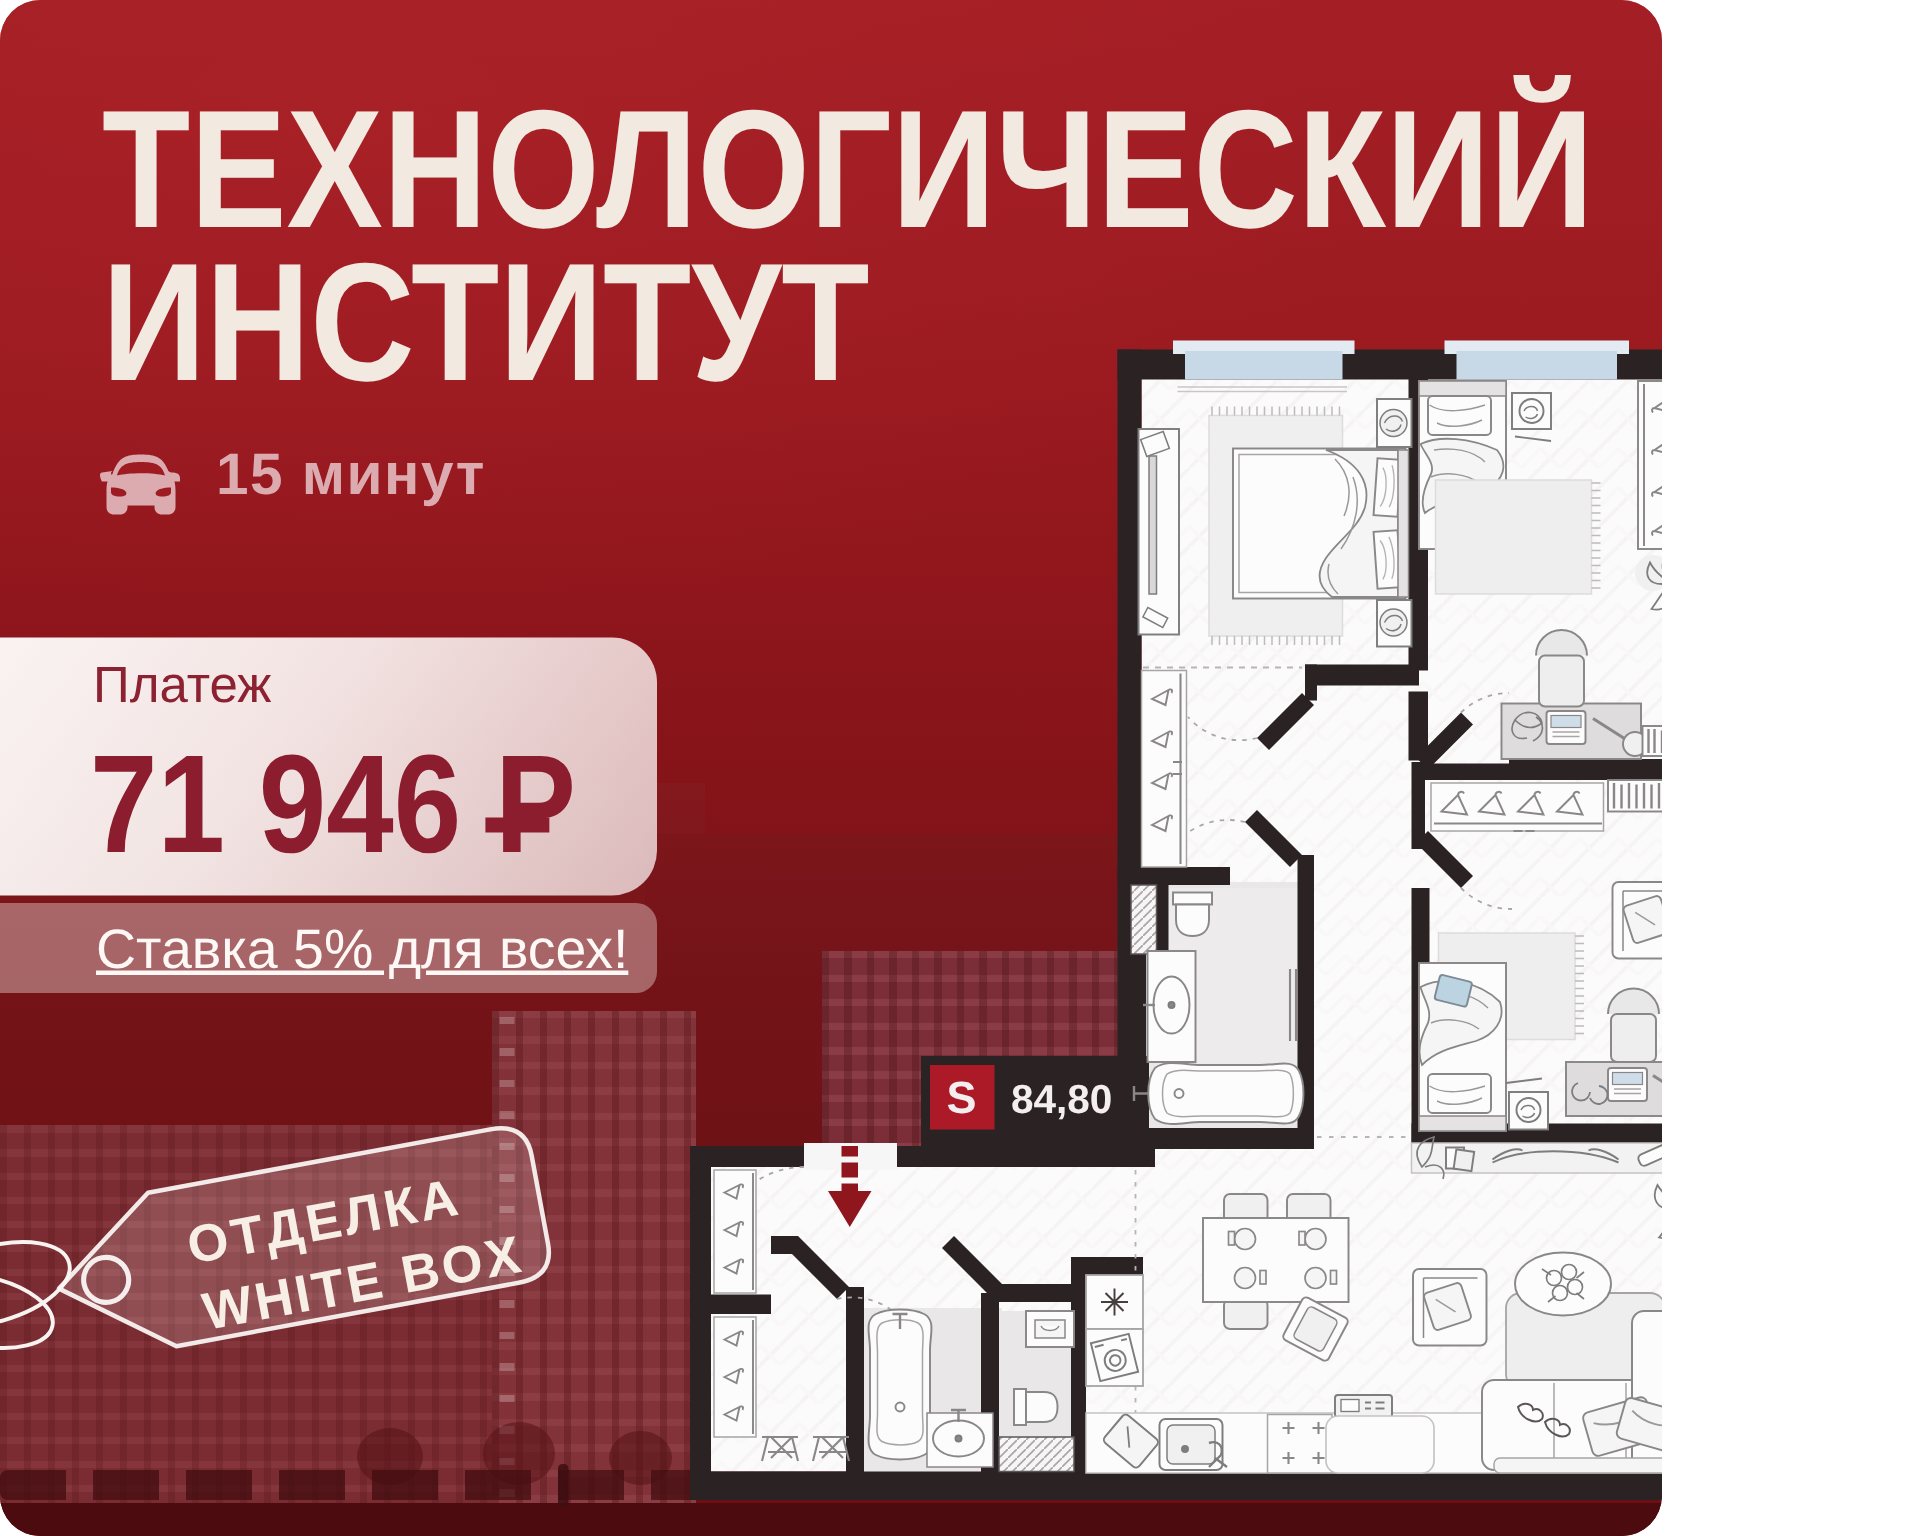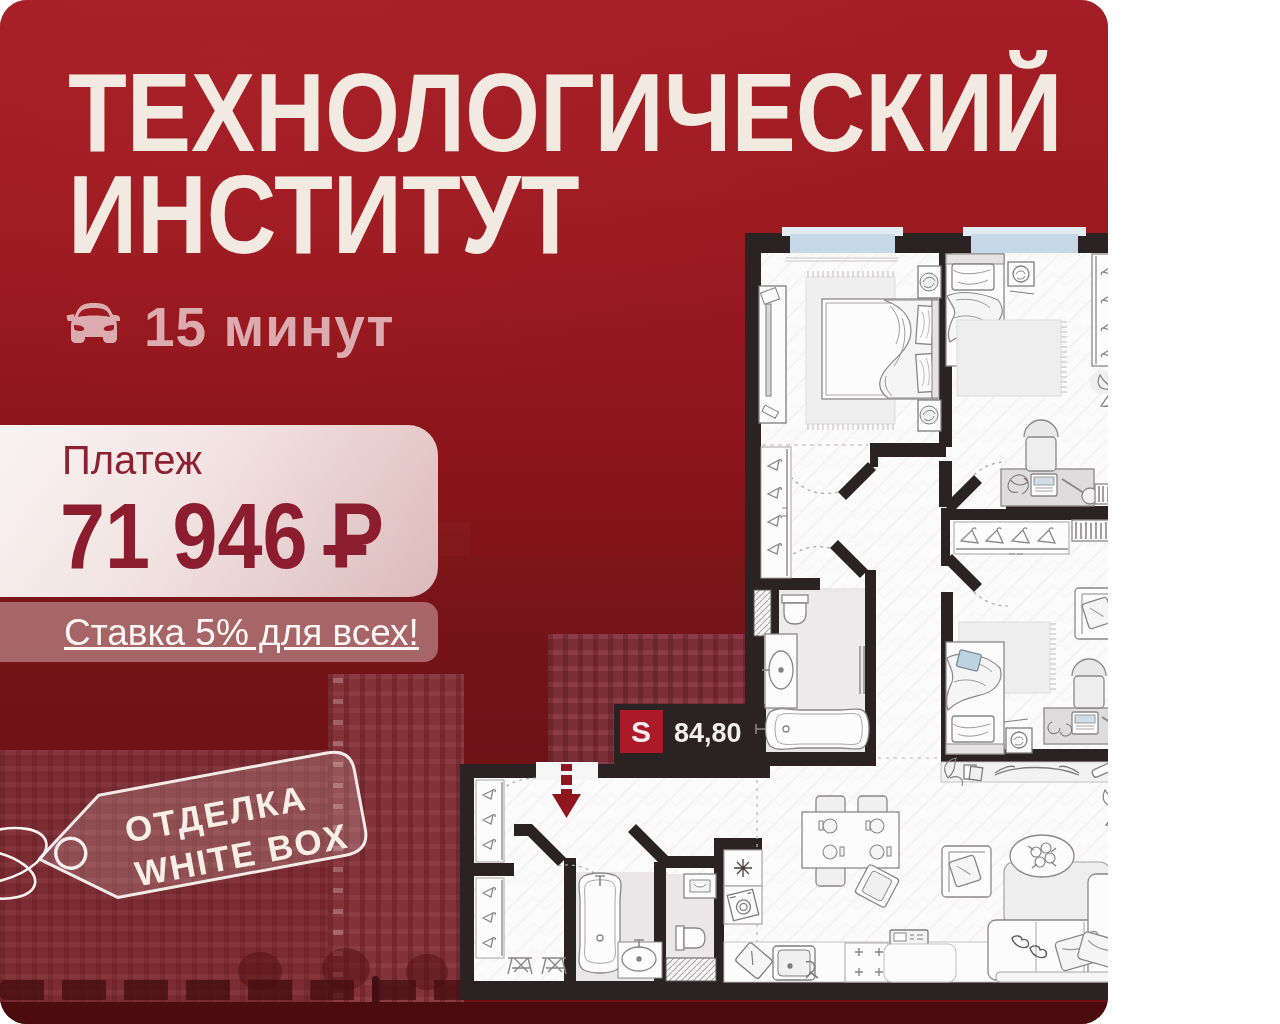--- a/index.html
+++ b/index.html
@@ -61,26 +61,26 @@
 <div class="abs" style="left:68px;top:62px;width:1200px;color:#f2e9e0;font-weight:bold;font-size:112px;line-height:102px;transform:scaleX(.86);transform-origin:left top;">ТЕХНОЛОГИЧЕСКИЙ<br>ИНСТИТУТ</div>
 
 <svg class="abs" style="left:66px;top:300px" width="56" height="46" viewBox="0 0 56 46">
   <path fill="#dcabaf" d="M10 14 C13 5 18 3 28 3 C38 3 43 5 46 14 L48 15 C52 15 54 16 54 19 L54 21 L47 21 L47 20 Z M8 15 L9 14 L2 15 C-1 15.5 2 21 2 21 L9 21 Z" transform="translate(0,0)"></path>
   <path fill="#dcabaf" d="M9 16 C12 7 17 5 28 5 C39 5 44 7 47 16 C50 18 51 22 51 27 L51 38 C51 41 49 43 46 43 L42 43 C39 43 37 41 37 38 L37 37 L19 37 L19 38 C19 41 17 43 14 43 L10 43 C7 43 5 41 5 38 L5 27 C5 22 6 18 9 16 Z"></path>
   <path fill="#9e1b21" d="M12 17 C14 10 18 8 28 8 C38 8 42 10 44 17 C40 16 34 15.5 28 15.5 C22 15.5 16 16 12 17 Z"></path>
   <path fill="#9e1b21" d="M8 25 C13 25 17 26 18 28 C19 30 17 31 14 31 C10 31 8 30 8 28 Z"></path>
   <path fill="#9e1b21" d="M48 25 C43 25 39 26 38 28 C37 30 39 31 42 31 C46 31 48 30 48 28 Z"></path>
 </svg>
 
-<div class="abs" style="left:144px;top:295px;color:#dcabaf;font-weight:bold;font-size:55px;letter-spacing:1px;">15 минут</div>
+<div class="abs" style="left:144px;top:295px;color:#dcabaf;font-weight:bold;font-size:39px;letter-spacing:1px;">15 минут</div>
 
 <div class="abs" style="left:-30px;top:425px;width:468px;height:172px;border-radius:30px;
   background:linear-gradient(125deg, rgba(254,252,251,0.97) 0%, rgba(251,245,243,0.92) 45%, rgba(243,226,226,0.8) 100%);"></div>
 
-<div class="abs" style="left:62px;top:438px;color:#8c2132;font-size:40px;">Платеж</div>
+<div class="abs" style="left:62px;top:438px;color:#8c2132;font-size:34px;">Платеж</div>
 
 <div class="abs" style="left:60px;top:483px;color:#8c1d2e;font-weight:bold;font-size:93px;transform:scaleX(.87);transform-origin:left top;white-space:nowrap;">71 946 <span id="rub" style="position:relative;display:inline-block;">Р<span style="position:absolute;left:-7px;top:62px;width:49px;height:10px;background:#8c1d2e;"></span></span></div>
 
 <div class="abs" style="left:-30px;top:602px;width:468px;height:60px;border-radius:14px;background:rgba(255,246,245,0.36);"></div>
 
 <div class="abs" style="left:64px;top:612px;color:#fdf8f6;font-size:37px;text-decoration:underline;">Ставка 5% для всех!</div>
 
 <div id="taggroup" class="abs" style="left:0;top:0;width:1280px;height:1024px;">
   <svg class="abs" style="left:0;top:738px" width="440" height="200" viewBox="0 0 440 200">
 

